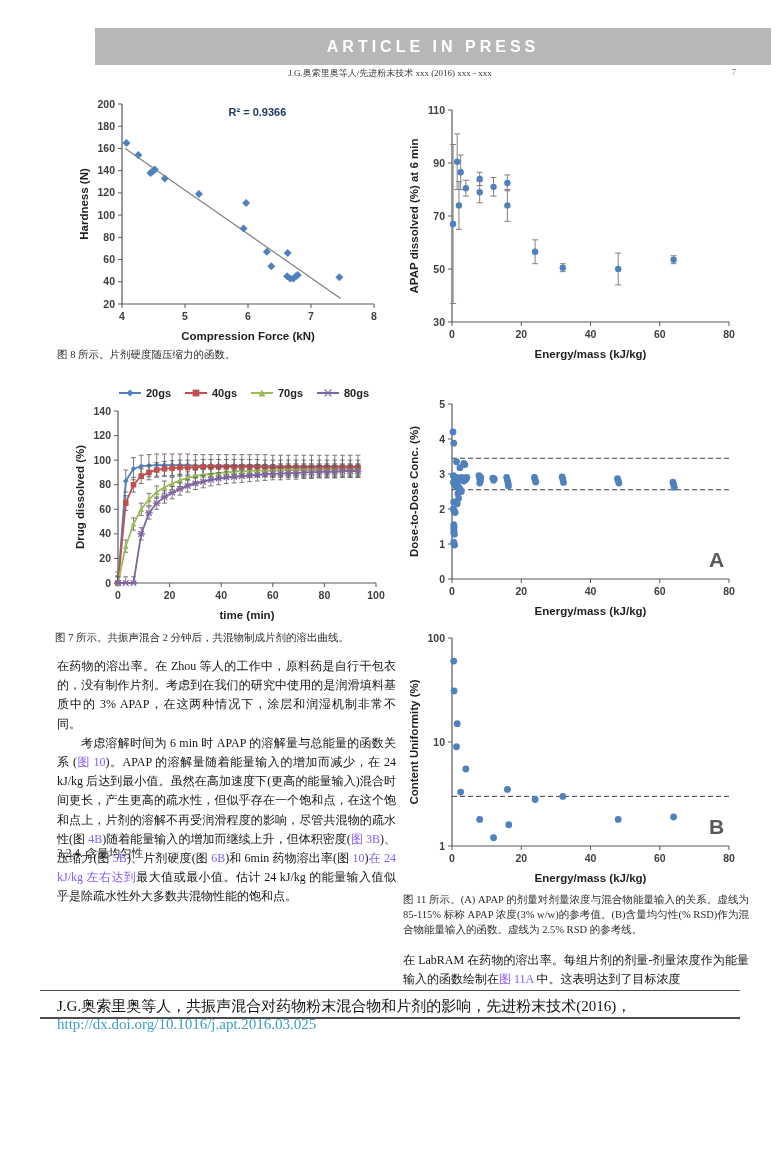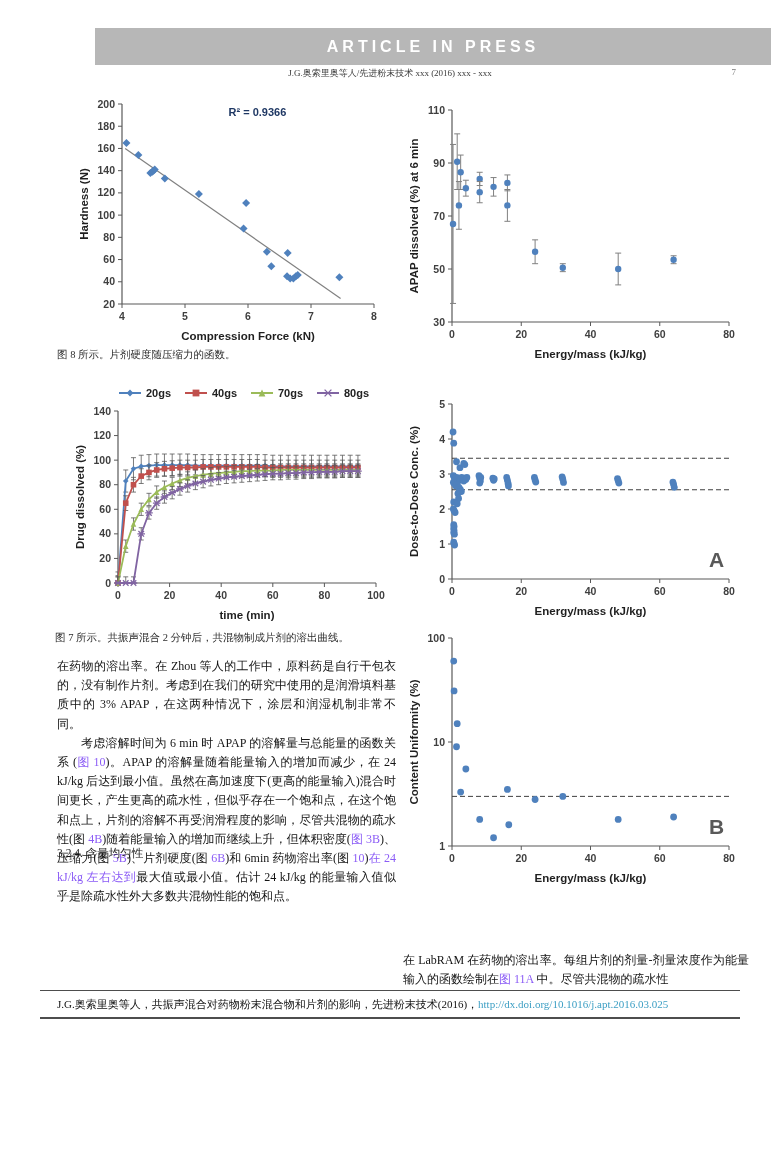--- a/index.html
+++ b/index.html
@@ -19,21 +19,21 @@
   text.annot{font-size:11px;font-weight:bold;fill:#1f3864;}
   text.panel{font-size:21px;font-weight:bold;fill:#595959;}
   text.legend{font-size:11px;font-weight:bold;fill:#222222;}
   .caption{position:absolute;font-size:10.5px;color:#2c2c2c;line-height:15px;text-align:justify;}
   .bodytext{position:absolute;font-size:12px;line-height:19.2px;text-align:justify;color:#141414;}
   .bodytext p{margin:0;}
   .indent{text-indent:2em;}
   .tlink{color:#8b5cf6;}
   .sechead{position:absolute;font-size:11.5px;color:#141414;}
   .rule{position:absolute;background:#4d4d4d;}
-  .footer{position:absolute;left:57px;top:997px;width:682px;font-size:11px;color:#111111;}
+  .footer{position:absolute;left:57px;top:997px;width:682px;font-size:15px;color:#111111;}
   .doi{color:#3d9fc4;text-decoration:none;cursor:pointer;}
 </style>
 </head>
 <body>
 
 <div class="page">
 
   <div class="banner">
     <span>ARTICLE IN PRESS</span>
   </div>
@@ -884,23 +884,24 @@
       <circle cx="73.7" cy="191.45165946925616" r="3.4" fill="#4f81bd"></circle>
       <circle cx="87.55" cy="209.76515041104702" r="3.4" fill="#4f81bd"></circle>
       <circle cx="101.4" cy="161.41692338757133" r="3.4" fill="#4f81bd"></circle>
       <circle cx="102.785" cy="196.77152180378383" r="3.4" fill="#4f81bd"></circle>
       <circle cx="129.1" cy="171.4955647404092" r="3.4" fill="#4f81bd"></circle>
       <circle cx="156.8" cy="168.3793895091551" r="3.4" fill="#4f81bd"></circle>
       <circle cx="212.2" cy="191.45165946925616" r="3.4" fill="#4f81bd"></circle>
       <circle cx="267.6" cy="189.0096255009058" r="3.4" fill="#4f81bd"></circle>
       <text x="303" y="206" class="panel">B</text>
     </svg>
+  <div class="caption" style="left:403px;top:892px;width:346px">图 11 所示。(A) APAP 的剂量对剂量浓度与混合物能量输入的关系。虚线为 85-115% 标称 APAP 浓度(3% w/w)的参考值。(B)含量均匀性(% RSD)作为混合物能量输入的函数。虚线为 2.5% RSD 的参考线。</div>
 
   <div class="bodytext" style="left:403px;top:951px;width:346px">
-    <p><span>在 LabRAM 在药物的溶出率。每组片剂的剂量-剂量浓度作为能量输入的函数绘制在</span><span class="tlink">图 11A</span><span> 中。尽管共混物的疏水性</span></p>
+    <p><span>在 LabRAM 在药物的溶出率。每组片剂的剂量-剂量浓度作为能量输入的函数绘制在</span><span class="tlink">图 11A</span><span> 中。这表明达到了目标浓度</span></p>
   </div>
 
   <div class="rule" style="left:40px;top:990px;width:700px;height:1px"></div>
   <div class="footer">
     <span>J.G.奥索里奥等人，共振声混合对药物粉末混合物和片剂的影响，先进粉末技术(2016)，</span><a class="doi">http://dx.doi.org/10.1016/j.apt.2016.03.025</a>
   </div>
   <div class="rule" style="left:40px;top:1017px;width:700px;height:2px"></div>
 
 </div>
 

